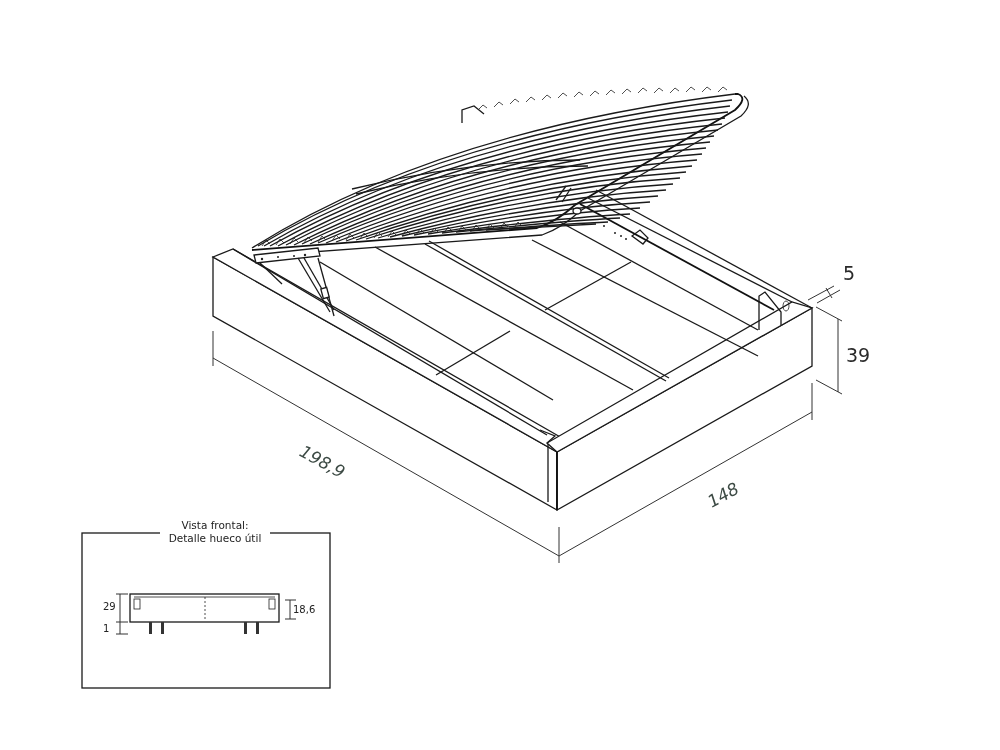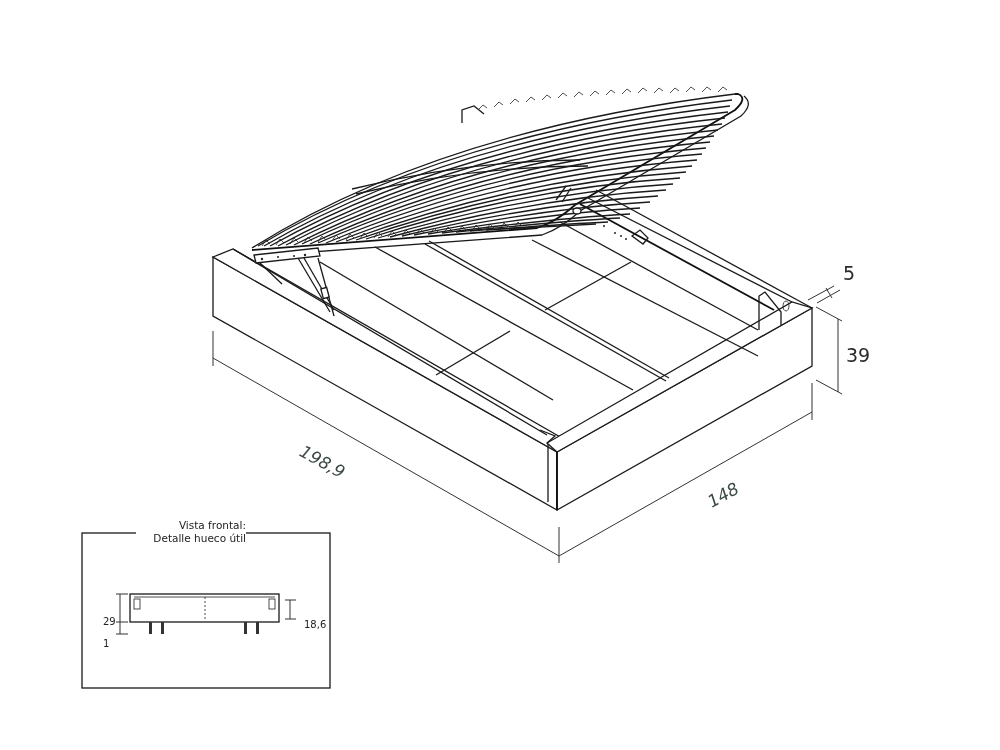--- a/index.html
+++ b/index.html
@@ -8,24 +8,24 @@
   #drawing { position: absolute; left: 0; top: 0; }
   .ln { stroke: #1a1a1a; fill: none; stroke-width: 1.3; }
   .thk { stroke: #111; fill: none; stroke-width: 1.8; }
   .thin { stroke: #222; fill: none; stroke-width: 0.8; }
   .face { fill: #ffffff; stroke: #1a1a1a; stroke-width: 1.3; }
   .dim { stroke: #333; fill: none; stroke-width: 1; }
   .lbl { position: absolute; color: #3a3a3a; font-family: "DejaVu Sans", sans-serif;
          white-space: nowrap; }
   .dim-big { font-size: 19px; color: #2a2a2a; }
   .dim-rot { font-size: 17px; color: #3c4a44; font-style: italic; }
-  .inset-title { position: absolute; left: 136px; top: 519px; width: 110px;
-                 text-align: right; font-size: 10.5px; line-height: 13px; color: #222;
+  .inset-title { position: absolute; left: 160px; top: 519px; width: 110px;
+                 text-align: center; font-size: 10.5px; line-height: 13px; color: #222;
                  background: #fff; }
-  .inset-dim { position: absolute; font-size: 10px; color: #222; margin-top: 15px; }
+  .inset-dim { position: absolute; font-size: 10px; color: #222; }
 </style>
 </head>
 <body>
 
 <svg id="drawing" width="1000" height="750" viewBox="0 0 1000 750">
 
   <g>
 
     <polygon class="face" points="213,257 557,452 557,510 213,316"></polygon>
 
@@ -177,13 +177,13 @@
 <div class="lbl dim-big" style="left:846px; top:344px;">39</div>
 <div class="lbl dim-rot" style="left:306px; top:441px; transform: rotate(29deg); transform-origin: left top;">198,9</div>
 <div class="lbl dim-rot" style="left:704px; top:494px; transform: rotate(-29deg); transform-origin: left top;">148</div>
 
 <div class="inset-title">
   <div>Vista frontal:</div>
   <div>Detalle hueco útil</div>
 </div>
 <div class="inset-dim" style="left:103px; top:601px;">29</div>
 <div class="inset-dim" style="left:103px; top:623px;">1</div>
-<div class="inset-dim" style="left:304px; top:604px;">18,6</div>
+<div class="inset-dim" style="left:293px; top:604px;">18,6</div>
 
 </body></html>

